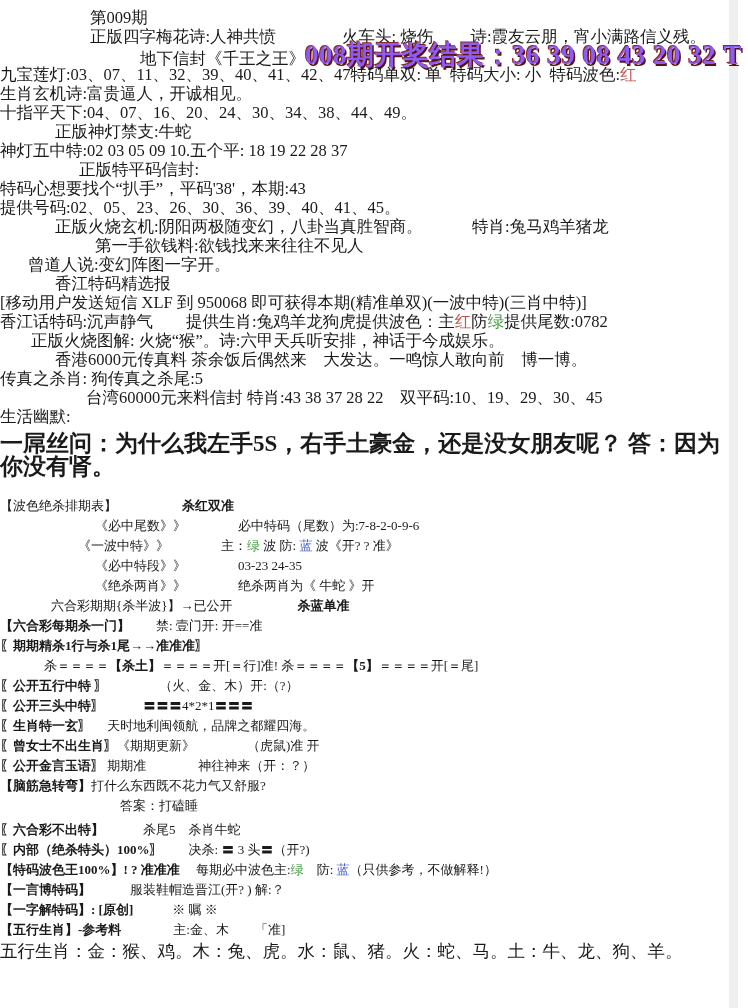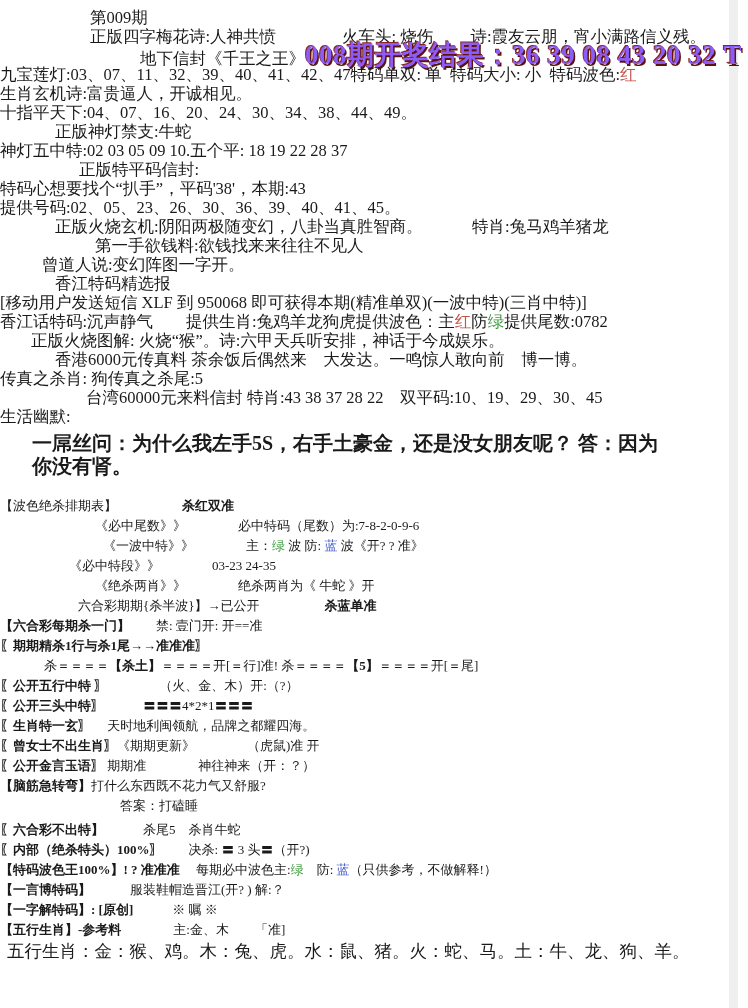--- a/index.html
+++ b/index.html
@@ -14,21 +14,21 @@
   .seg{display:inline;}
   .b{font-weight:bold;}
   .red{color:#c4544a;}
   .green{color:#3f9a3f;}
   .blue{color:#3c55c8;}
   .hdr-red{
     color:#8b5cf6;font-weight:bold;font-size:27px;
     text-shadow:1.5px 1.5px 0 #5c1210, -1px -1px 0 #8a2622;
     letter-spacing:0.5px;
   }
-  .big{height:23px;line-height:23px;font-size:20px;font-weight:bold;margin-left:32px;}
+  .big{height:23px;line-height:23px;font-size:23px;font-weight:bold;}
   .wide{height:23px;line-height:23px;font-size:17.5px;}
   .sp{width:100%;}
   .edge-strip{
     position:absolute;top:0;right:10px;width:9px;height:1008px;
     background:#efefef;z-index:1;
   }
 </style>
 </head>
 <body>
 
@@ -55,21 +55,21 @@
   <div class="ln" style="padding-left:79px"><span class="seg">正版特平码信封:</span></div>
 
   <div class="ln"><span class="seg">特码心想要找个“扒手”，平码'38'，本期:43</span></div>
 
   <div class="ln"><span class="seg">提供号码:02、05、23、26、30、36、39、40、41、45。</span></div>
 
   <div class="ln" style="padding-left:55px"><span class="seg">正版火烧玄机:阴阳两极随变幻，八卦当真胜智商。　　　特肖:兔马鸡羊猪龙</span></div>
 
   <div class="ln" style="padding-left:95px"><span class="seg">第一手欲钱料:欲钱找来来往往不见人</span></div>
 
-  <div class="ln" style="padding-left:42px"><span class="seg">曾道人说:变幻阵图一字开。</span></div>
+  <div class="ln" style="padding-left:28px"><span class="seg">曾道人说:变幻阵图一字开。</span></div>
 
   <div class="ln" style="padding-left:55px"><span class="seg">香江特码精选报</span></div>
 
   <div class="ln"><span class="seg">[移动用户发送短信 XLF 到 950068 即可获得本期(精准单双)(一波中特)(三肖中特)]</span></div>
 
   <div class="ln"><span class="seg">香江话特码:沉声静气　　提供生肖:兔鸡羊龙狗虎提供波色：主</span><span class="seg red">红</span><span class="seg">防</span><span class="seg green">绿</span><span class="seg">提供尾数:0782</span></div>
 
   <div class="ln" style="padding-left:31px"><span class="seg">正版火烧图解: 火烧“猴”。诗:六甲天兵听安排，神话于今成娱乐。</span></div>
 
   <div class="ln" style="padding-left:55px"><span class="seg">香港6000元传真料 茶余饭后偶然来　大发达。一鸣惊人敢向前　博一博。</span></div>
@@ -84,27 +84,27 @@
 
   <div class="big"><span class="seg">一屌丝问：为什么我左手5S，右手土豪金，还是没女朋友呢？ 答：因为</span></div>
   <div class="big"><span class="seg">你没有肾。</span></div>
 
   <div class="sp" style="height:18px"></div>
 
   <div class="ln2"><span class="seg">【波色绝杀排期表】　　　　　</span><span class="seg b">杀红双准</span></div>
 
   <div class="ln2" style="padding-left:95px"><span class="seg">《必中尾数》》　　　　必中特码（尾数）为:7-8-2-0-9-6</span></div>
 
-  <div class="ln2" style="padding-left:103px"><span class="seg">《一波中特》》　　　　主：</span><span class="seg green">绿</span><span class="seg"> 波 防: </span><span class="seg blue">蓝</span><span class="seg"> 波《开? ? 准》</span></div>
+  <div class="ln2" style="padding-left:78px"><span class="seg">《一波中特》》　　　　主：</span><span class="seg green">绿</span><span class="seg"> 波 防: </span><span class="seg blue">蓝</span><span class="seg"> 波《开? ? 准》</span></div>
 
-  <div class="ln2" style="padding-left:69px"><span class="seg">《必中特段》》　　　　03-23 24-35</span></div>
+  <div class="ln2" style="padding-left:95px"><span class="seg">《必中特段》》　　　　03-23 24-35</span></div>
 
   <div class="ln2" style="padding-left:95px"><span class="seg">《绝杀两肖》》　　　　绝杀两肖为《 牛蛇 》开</span></div>
 
-  <div class="ln2" style="padding-left:78px"><span class="seg">六合彩期期{杀半波}】→已公开　　　　　</span><span class="seg b">杀蓝单准</span></div>
+  <div class="ln2" style="padding-left:51px"><span class="seg">六合彩期期{杀半波}】→已公开　　　　　</span><span class="seg b">杀蓝单准</span></div>
 
   <div class="ln2"><span class="seg b">【六合彩每期杀一门】</span><span class="seg">　　禁: 壹门开: 开==准</span></div>
 
   <div class="ln2"><span class="seg b">〖期期精杀1行与杀1尾→→准准准〗</span></div>
 
   <div class="ln2" style="padding-left:44px"><span class="seg">杀＝＝＝＝</span><span class="seg b">【杀土】</span><span class="seg">＝＝＝＝开[＝行]准! 杀＝＝＝＝</span><span class="seg b">【5】</span><span class="seg">＝＝＝＝开[＝尾]</span></div>
 
   <div class="ln2"><span class="seg b">〖公开五行中特 〗</span><span class="seg">　　　　（火、金、木）开:（?）</span></div>
 
   <div class="ln2"><span class="seg b">〖公开三头中特〗</span><span class="seg">　　　</span><span class="seg b">〓〓〓</span><span class="seg">4*2*1</span><span class="seg b">〓〓〓</span></div>
@@ -126,15 +126,15 @@
   <div class="ln2"><span class="seg b">〖内部（绝杀特头）100%〗</span><span class="seg">　　决杀: </span><span class="seg b">〓</span><span class="seg"> 3 头</span><span class="seg b">〓</span><span class="seg">（开?)</span></div>
 
   <div class="ln2"><span class="seg b">【特码波色王100%】! ? 准准准</span><span class="seg">　 每期必中波色主:</span><span class="seg green">绿</span><span class="seg">　防: </span><span class="seg blue">蓝</span><span class="seg">（只供参考，不做解释!）</span></div>
 
   <div class="ln2"><span class="seg b">【一言博特码】</span><span class="seg">　　　服装鞋帽造晋江(开? ) 解:？</span></div>
 
   <div class="ln2"><span class="seg b">【一字解特码】: [原创]</span><span class="seg">　　　※ 嘱 ※</span></div>
 
   <div class="ln2"><span class="seg b">【五行生肖】-参考料</span><span class="seg">　　　　主:金、木　　「准]</span></div>
 
-  <div class="wide" style="padding-left:7px"><span class="seg">五行生肖：金：猴、鸡。木：兔、虎。水：鼠、猪。火：蛇、马。土：牛、龙、狗、羊。</span></div>
+  <div class="wide" style="padding-left:0"><span class="seg">五行生肖：金：猴、鸡。木：兔、虎。水：鼠、猪。火：蛇、马。土：牛、龙、狗、羊。</span></div>
 
 </div>
 
 </body></html>

